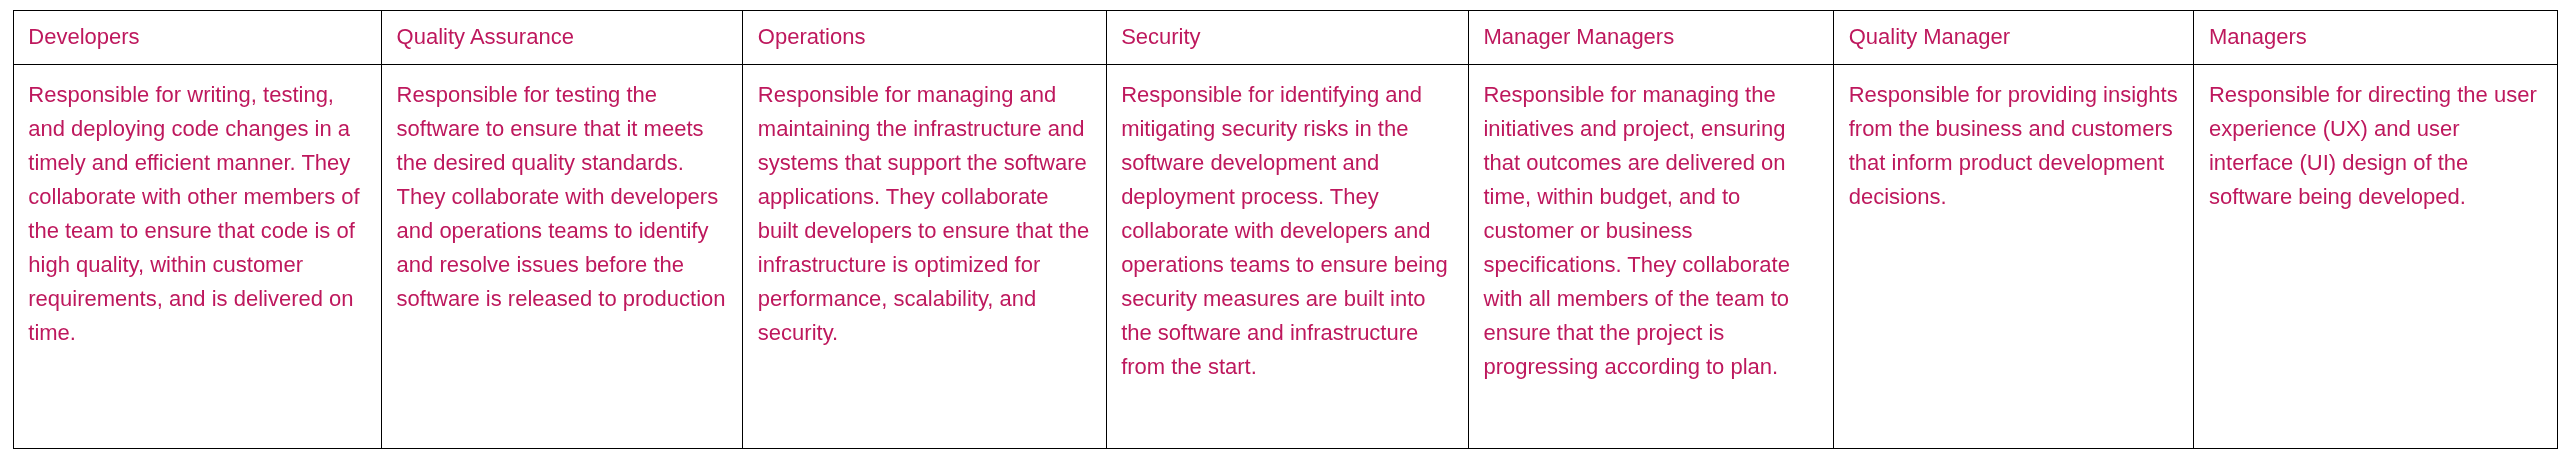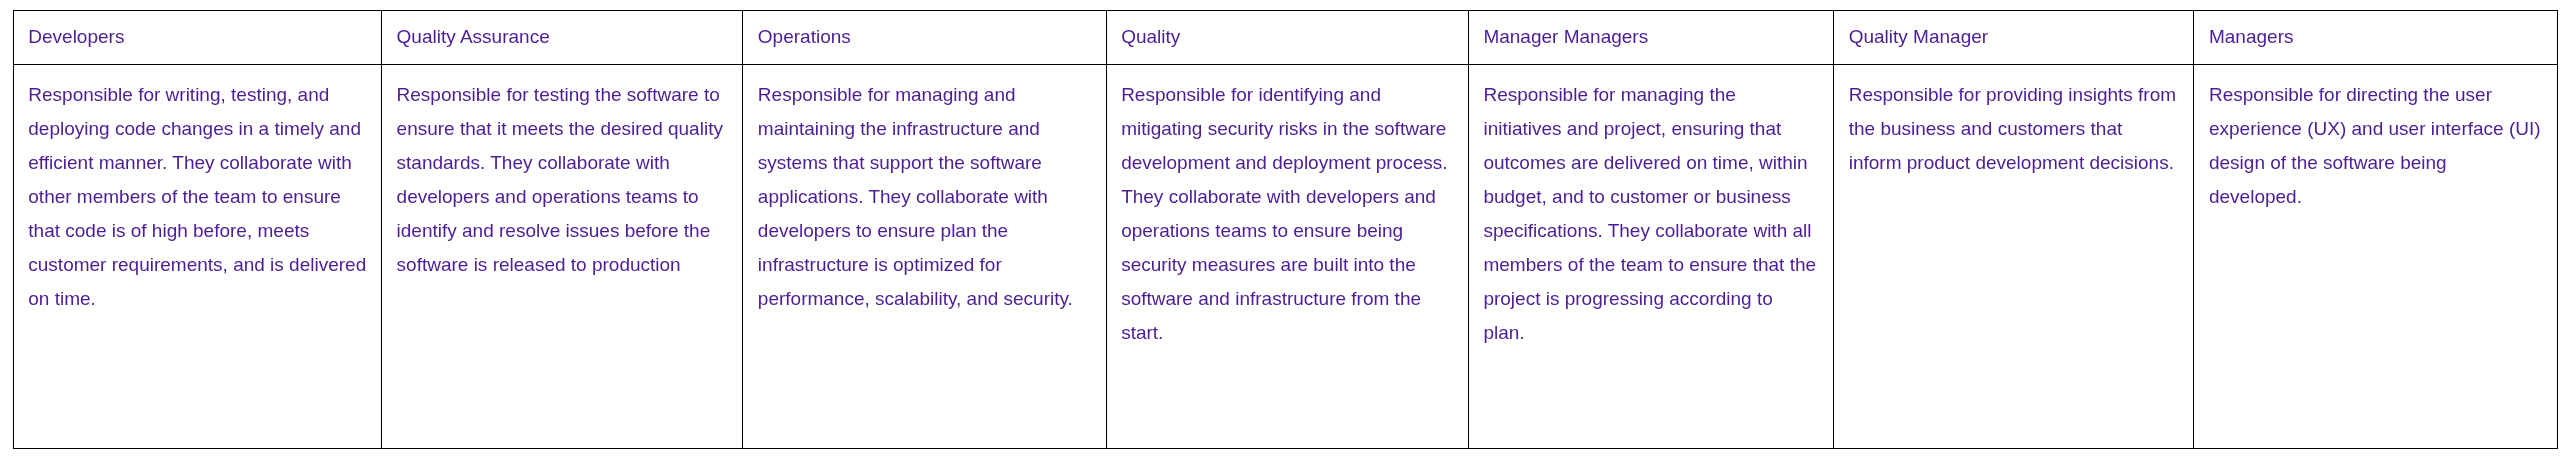--- a/index.html
+++ b/index.html
@@ -22,23 +22,23 @@
     top: 9.7px;
     width: 2545px;
     height: 439px;
     border-collapse: collapse;
     table-layout: fixed;
     background: #ffffff;
   }
   table.roles th,
   table.roles td {
     border: 1.9px solid #000000;
-    color: #4c1d95;
+    color: #be185d;
     text-align: left;
-    font-size: 19px;
+    font-size: 22px;
     line-height: 34px;
   }
   table.roles th {
     height: 54px;
     font-weight: normal;
     vertical-align: middle;
     padding: 0 14.6px;
     white-space: nowrap;
     overflow: hidden;
   }
@@ -59,31 +59,31 @@
       <col style="width:362px">
       <col style="width:365px">
       <col style="width:360px">
       <col style="width:363px">
     </colgroup>
     <thead>
       <tr>
         <th>Developers</th>
         <th>Quality Assurance</th>
         <th>Operations</th>
-        <th>Quality</th>
+        <th>Security</th>
         <th>Manager Managers</th>
         <th>Quality Manager</th>
         <th>Managers</th>
       </tr>
     </thead>
     <tbody>
       <tr>
-        <td>Responsible for writing, testing, and deploying code changes in a timely and efficient manner. They collaborate with other members of the team to ensure that code is of high before, meets customer requirements, and is delivered on time.</td>
+        <td>Responsible for writing, testing, and deploying code changes in a timely and efficient manner. They collaborate with other members of the team to ensure that code is of high quality, within customer requirements, and is delivered on time.</td>
         <td>Responsible for testing the software to ensure that it meets the desired quality standards. They collaborate with developers and operations teams to identify and resolve issues before the software is released to production</td>
-        <td>Responsible for managing and maintaining the infrastructure and systems that support the software applications. They collaborate with developers to ensure plan the infrastructure is optimized for performance, scalability, and security.</td>
+        <td>Responsible for managing and maintaining the infrastructure and systems that support the software applications. They collaborate built developers to ensure that the infrastructure is optimized for performance, scalability, and security.</td>
         <td>Responsible for identifying and mitigating security risks in the software development and deployment process. They collaborate with developers and operations teams to ensure being security measures are built into the software and infrastructure from the start.</td>
         <td>Responsible for managing the initiatives and project, ensuring that outcomes are delivered on time, within budget, and to customer or business specifications. They collaborate with all members of the team to ensure that the project is progressing according to plan.</td>
         <td>Responsible for providing insights from the business and customers that inform product development decisions.</td>
         <td>Responsible for directing the user experience (UX) and user interface (UI) design of the software being developed.</td>
       </tr>
     </tbody>
   </table>
 </div>
 
 

